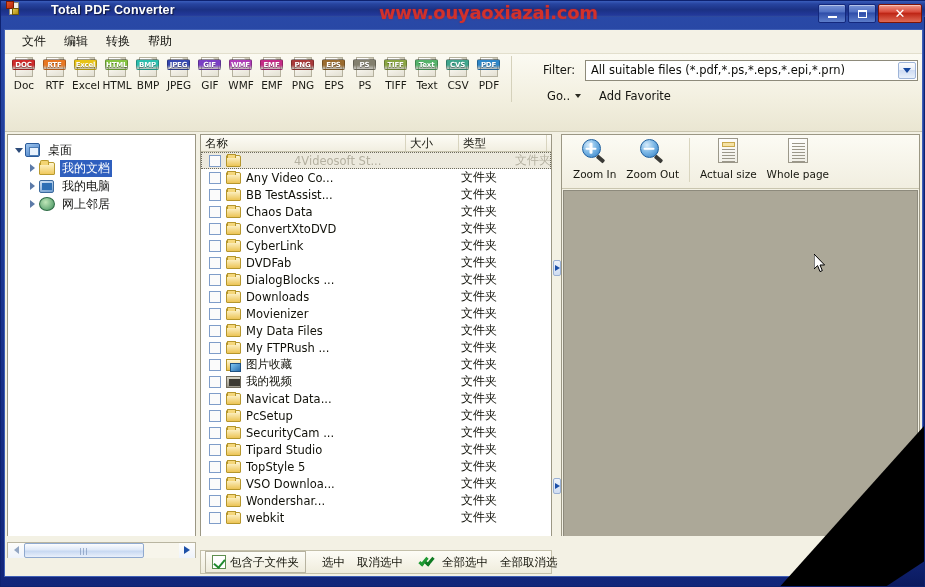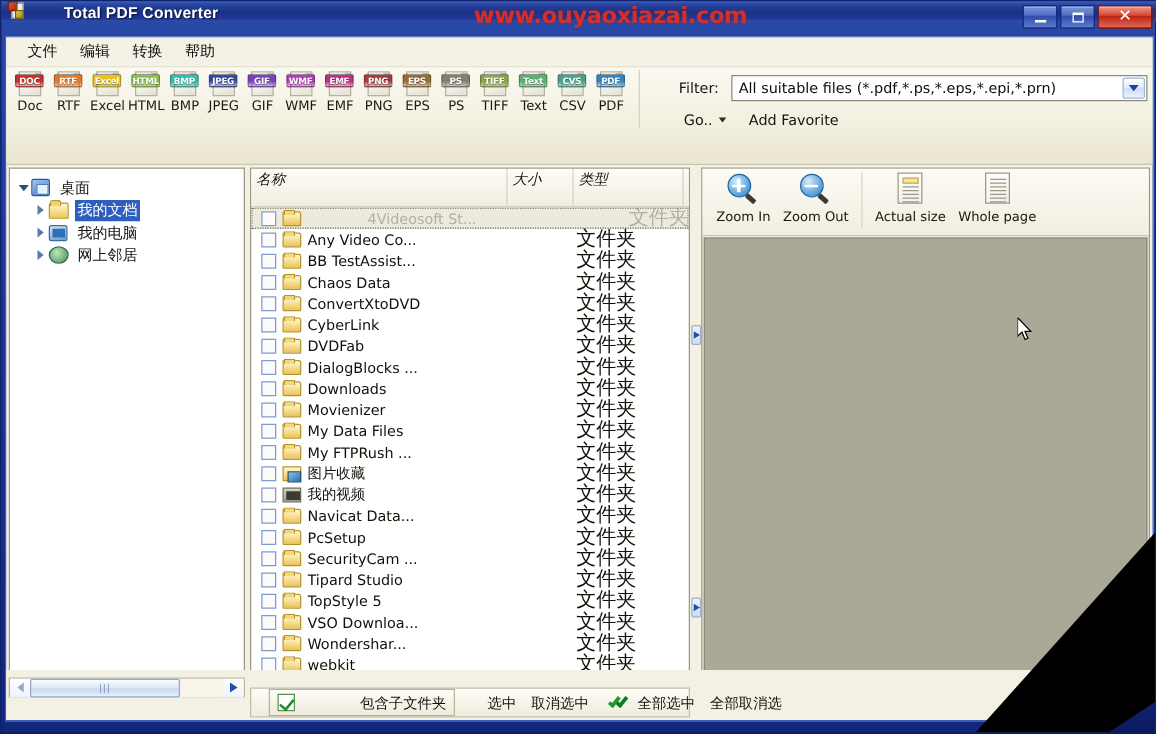--- a/index.html
+++ b/index.html
@@ -228,24 +228,23 @@
   .ic-mycomp:after{content:"";position:absolute;left:2px;top:2px;width:10px;height:7px;background:#2e6fb5;}
   .ic-net { width:16px;height:14px;margin-top:1px;background:radial-gradient(circle at 40% 35%,#bfe6b8,#3f8f5c);border:1px solid #2c6b43;border-radius:50%;}
 
   
   .list-panel {
     position: absolute; left: 195px; top: 2px; width: 352px; height: 440px;
     background: #ffffff; border: 1px solid #9b9784;
     overflow: hidden;
   }
   .lhead {
-    display: flex; height: 31px;
+    display: flex; height: 17px;
     background: linear-gradient(180deg,#fdfcf6 0%, #f1eee0 100%);
     border-bottom: 1px solid #c6c2ac;
-    font-style: italic;
   }
   .lhead .hc {
     font-size: 11.5px; color: #16160f; padding: 1px 4px;
     border-right: 1px solid #d8d4bf;
     font-family: "DejaVu Sans", sans-serif; white-space: nowrap;
   }
   .hc.c-name { width: 205px; }
   .hc.c-size { width: 53px; text-align: left; }
   .hc.c-type { width: 88px; }
   .lbody { height: 400px; overflow: hidden; }
@@ -257,21 +256,21 @@
     width: 12px; height: 12px; margin-left: 8px; margin-right: 5px;
     background: #fbfbfb; border: 1px solid #7f9dc9; flex: none;
   }
   .lrow .fic { width: 16px; height: 14px; position: relative; margin-right: 4px; flex: none; }
   .lrow .nm {
     font-size: 11.5px; color: #111109; font-family: "DejaVu Sans", sans-serif;
     width: 160px; white-space: nowrap; overflow: hidden;
   }
   .lrow .sz { width: 53px; }
   .lrow .tp {
-    font-size: 16px; color: #111109; font-family: "DejaVu Sans", sans-serif;
+    font-size: 12px; color: #111109; font-family: "DejaVu Sans", sans-serif;
     padding-left: 2px; white-space: nowrap;
   }
   .lrow.focus .nm, .lrow.focus .tp { color: #b4b0a0; margin-left: 48px; }
   .fic-folder { background:linear-gradient(180deg,#fff8d8,#ecc455); border:1px solid #b5962c; border-radius:1px 2px 1px 1px; height:12px; margin-top:1px;}
   .fic-folder:before{content:"";position:absolute;left:0;top:-2px;width:7px;height:3px;background:#f5d77b;border:1px solid #b5962c;border-bottom:none;border-radius:1px 1px 0 0;}
   .fic-pics { background:linear-gradient(180deg,#fff8d8,#ecc455); border:1px solid #b5962c; height:12px; margin-top:1px;}
   .fic-pics:after{content:"";position:absolute;left:3px;top:3px;width:9px;height:7px;background:linear-gradient(140deg,#7fc6f2,#2b6fae);border:1px solid #1f5282;}
   .fic-vid { background:linear-gradient(180deg,#d8d5c8,#9b978a); border:1px solid #6e6a5c; height:12px; margin-top:1px;}
   .fic-vid:after{content:"";position:absolute;left:2px;top:2px;width:11px;height:7px;background:#3c3a33;}
 
@@ -384,22 +383,21 @@
     background: linear-gradient(180deg,#fdfcf6 0%, #efecdc 100%);
     border: 1px solid #c4c0aa;
   }
   .act {
     display: flex; align-items: center; height: 22px; padding: 0 6px;
     font-size: 11.5px; color: #121208; font-family: "DejaVu Sans", sans-serif;
     white-space: nowrap;
   }
   .act.boxed {
     border: 1px solid #b7b3a0; background: linear-gradient(180deg,#fdfdf8,#eeebdb);
-    margin: 0 14px;
-    gap: 48px;
+    margin: 0 4px;
   }
   .act .chkic {
     width: 14px; height: 14px; margin-right: 4px; position: relative;
     background: #fff; border: 1px solid #5d8e4f; flex:none;
   }
   .act .chkic:after {
     content:""; position:absolute;left:3px;top:1px;width:5px;height:9px;
     border:solid #1f8a2e; border-width:0 2.5px 2.5px 0; transform:rotate(40deg);
   }
   .act .dblchk { width: 17px; height: 14px; position: relative; margin-right: 4px; flex:none;}

